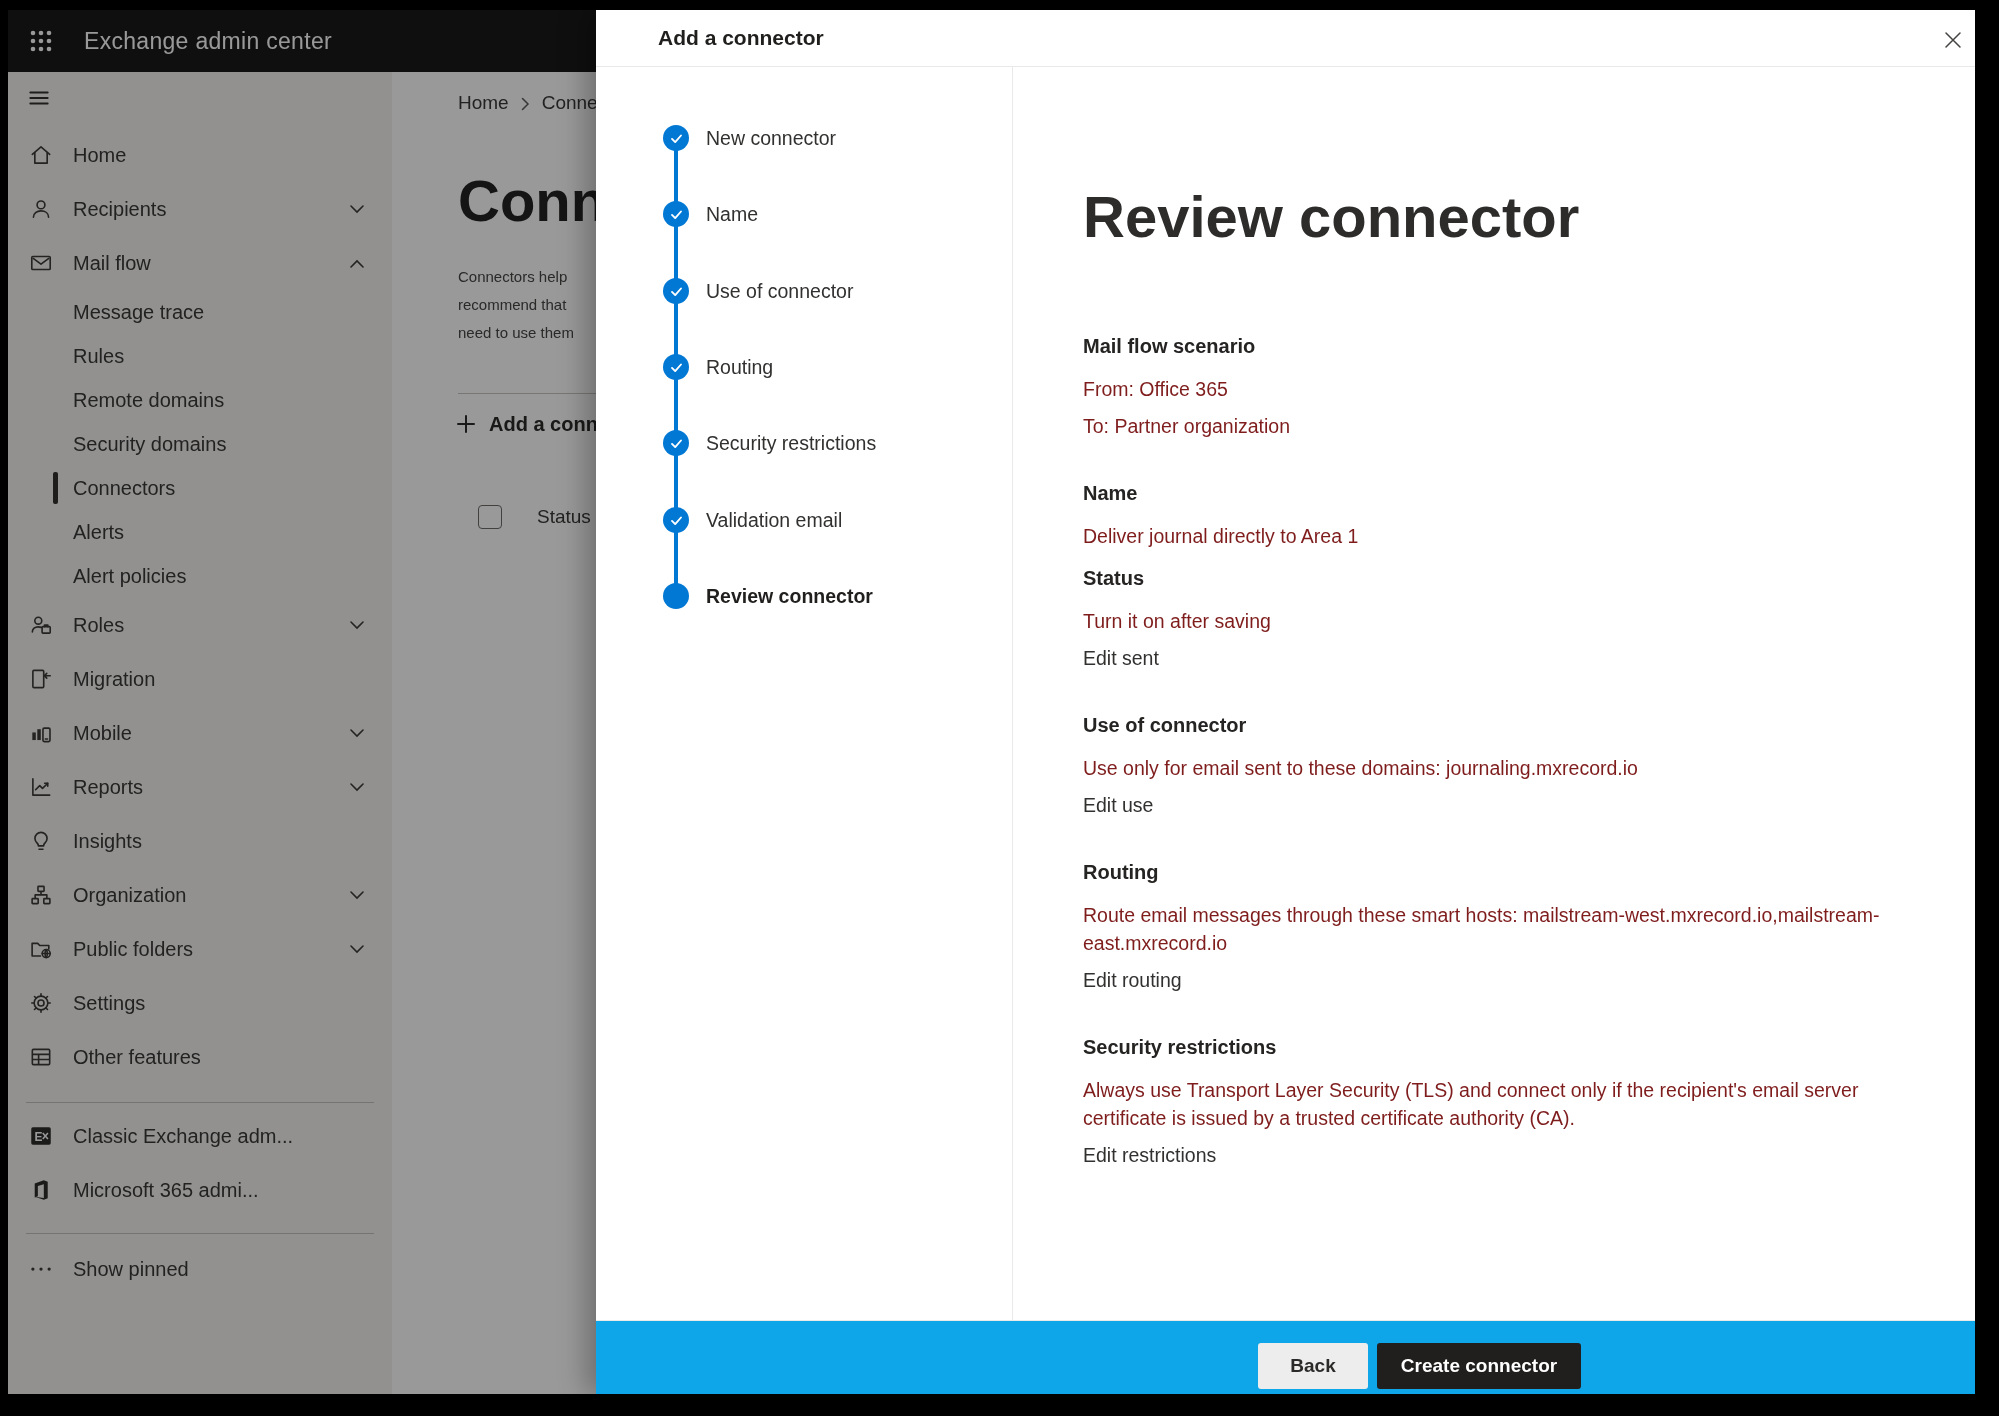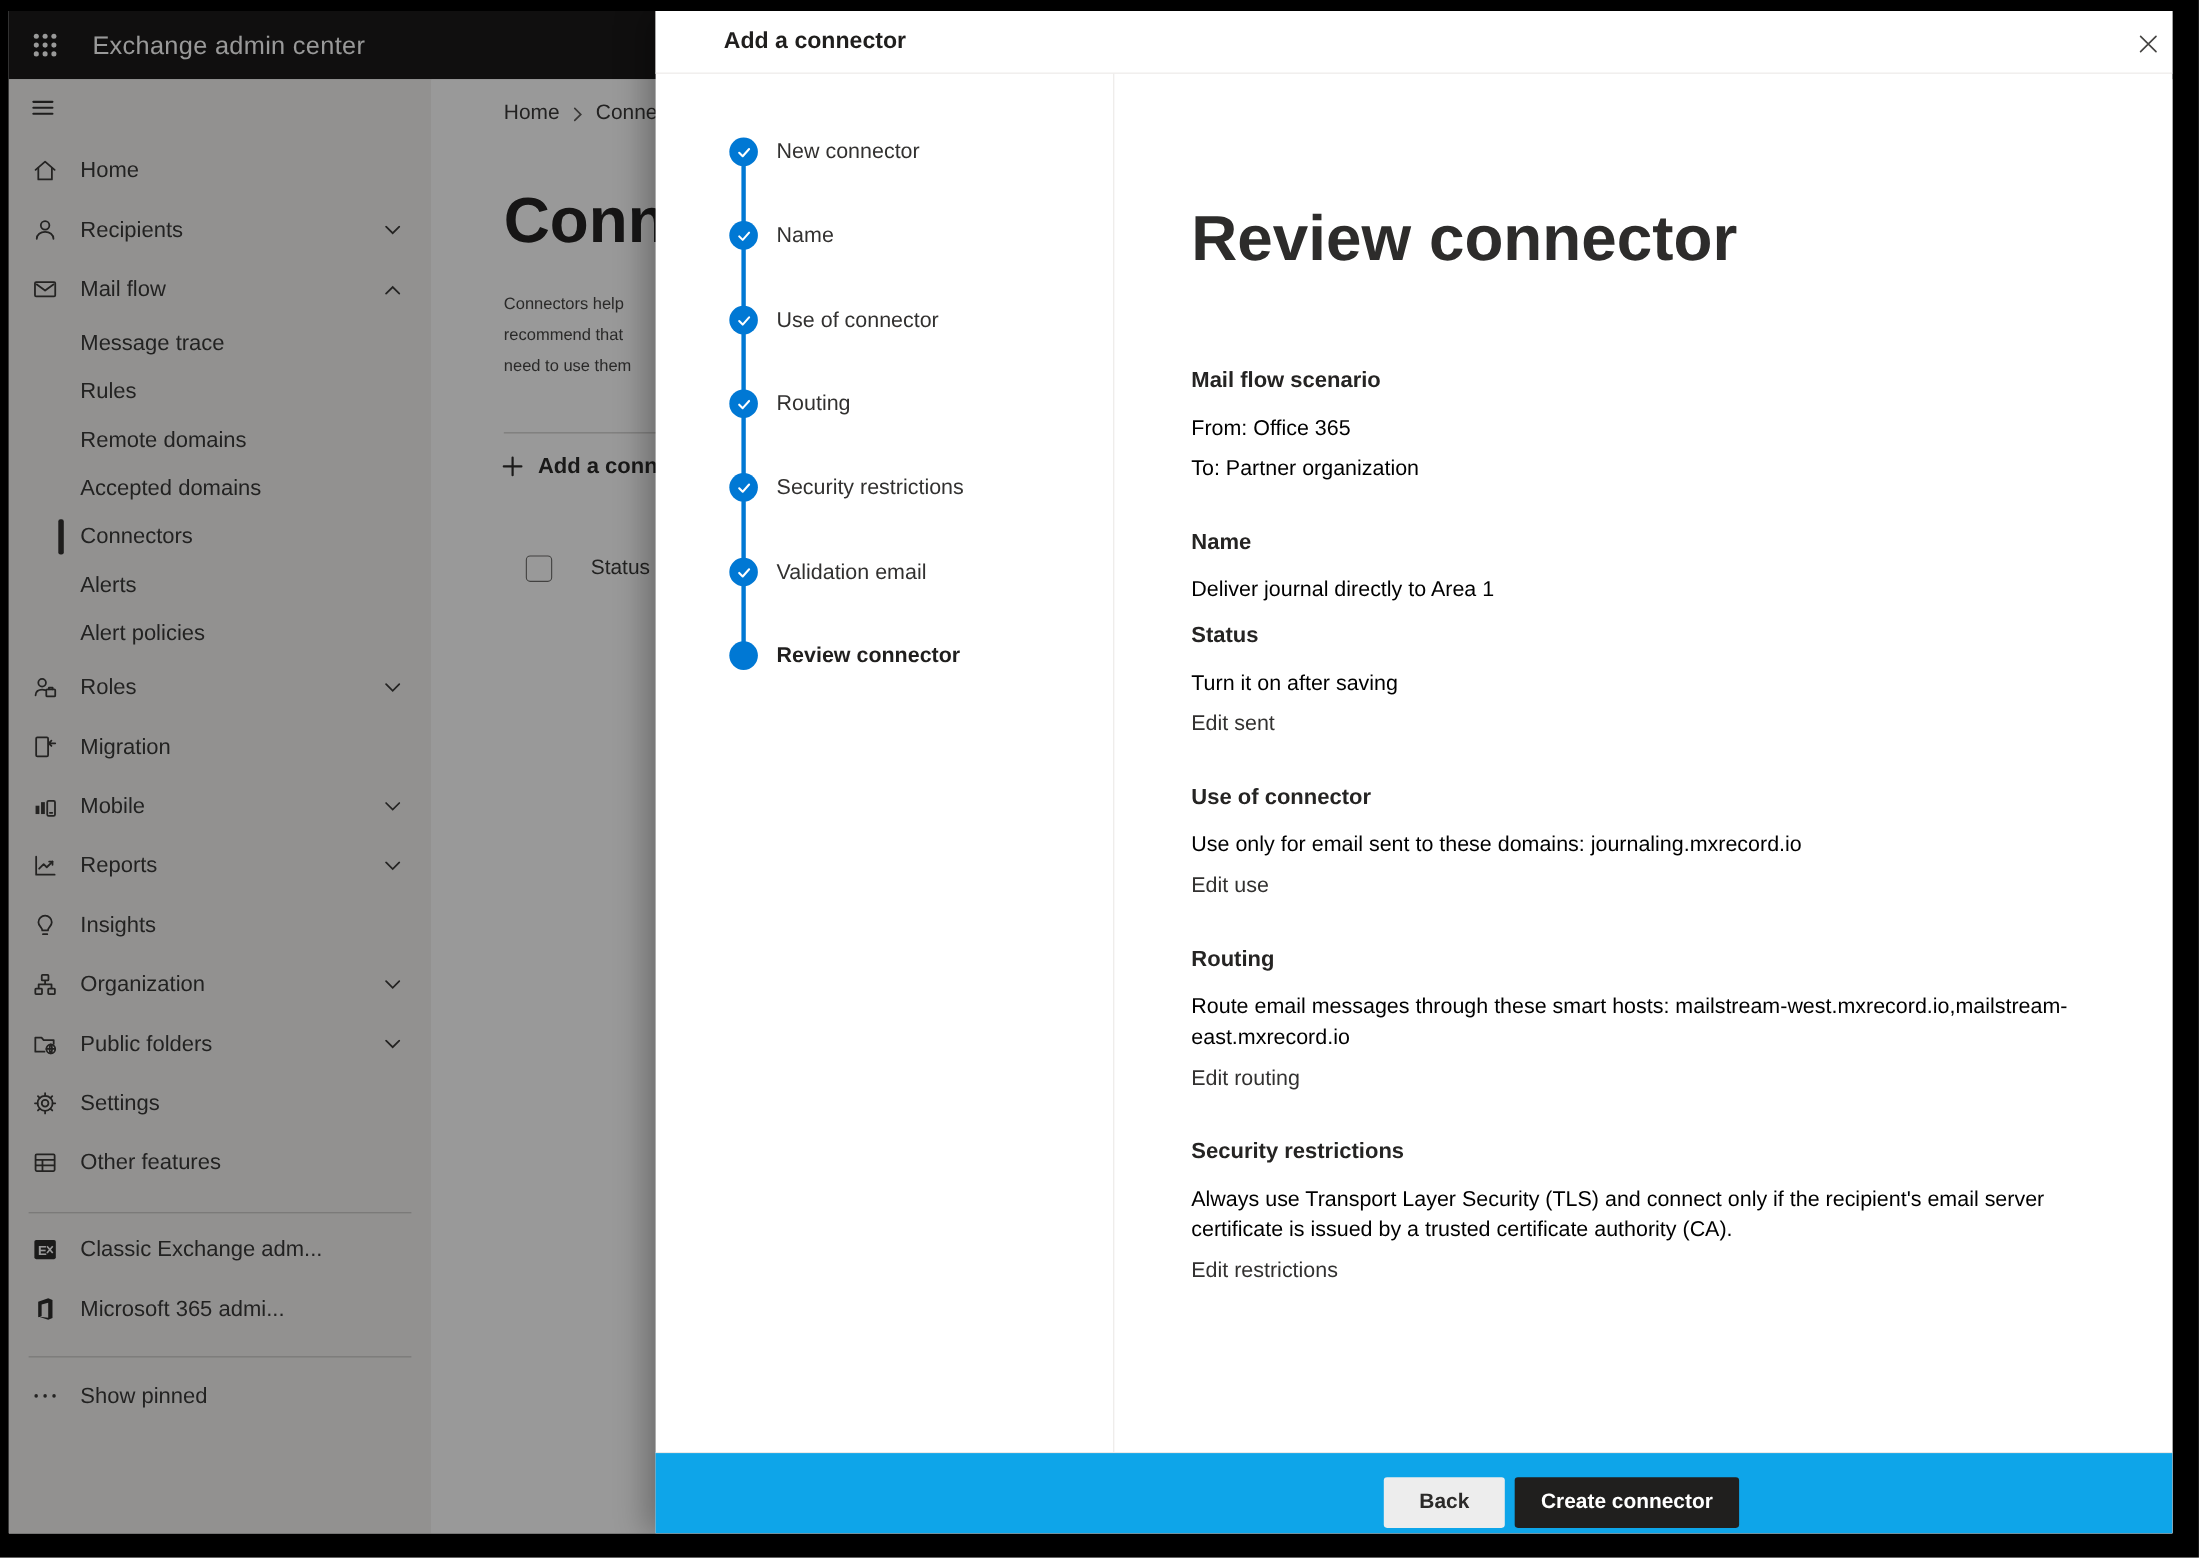--- a/index.html
+++ b/index.html
@@ -78,21 +78,21 @@
   .step .slbl { margin-left:17px; font-size:19.5px; color:#323130; white-space:nowrap; }
   .step.current .slbl { font-weight:700; color:#201f1e; }
   .s0{top:58px}.s1{top:134px}.s2{top:211px}.s3{top:287px}.s4{top:363px}.s5{top:440px}.s6{top:516px}
 
   .content { flex:1 1 auto; overflow:hidden; padding:0 40px 0 70px; }
   .review-h1 { margin:118px 0 0 0; font-size:58px; line-height:64px; font-weight:700; color:#2d2c2b; }
   .sec { margin-top:40px; }
   .sec.first { margin-top:84px; }
   .sec h3 { margin:0; font-size:20px; line-height:27px; font-weight:700; color:#252423; }
   .sec h3.sub { margin-top:15px; }
-  .sec p { margin:15px 0 0 0; font-size:19.5px; line-height:28px; color:#000000; white-space:pre-line; max-width:830px; }
+  .sec p { margin:15px 0 0 0; font-size:19.5px; line-height:28px; color:#7f1d1d; white-space:pre-line; max-width:830px; }
   .sec p + p { margin-top:9px; }
   .sec .edit { margin:9px 0 0 0; font-size:19.5px; line-height:28px; color:#323130; cursor:pointer; display:inline-block; }
 
   .modal-footer { position:absolute; left:0; right:0; bottom:0; height:74px; border-top:1px solid #eceae8; background:#0ea5e9;padding-left:12px; }
   .btn { position:absolute; top:22px; height:46px; border:none; border-radius:3px; font-family:"Liberation Sans", sans-serif; font-size:19px; font-weight:600; cursor:pointer; }
   .btn-back { left:662px; width:110px; background:#ededed; color:#2b2a29; }
   .btn-create { left:781px; width:204px; background:#201f1e; color:#ffffff; }
 
   svg { display:block; }
 </style>
@@ -171,21 +171,21 @@
       <div class="nav-item sub">
           <span class="lbl">Message trace</span>
         </div>
       <div class="nav-item sub">
           <span class="lbl">Rules</span>
         </div>
       <div class="nav-item sub">
           <span class="lbl">Remote domains</span>
         </div>
       <div class="nav-item sub">
-          <span class="lbl">Accepted domains</span>
+          <span class="lbl">Security domains</span>
         </div>
       <div class="nav-item sub">
         <span class="sel-bar"></span>
         <span class="lbl">Connectors</span>
       </div>
       <div class="nav-item sub">
           <span class="lbl">Alerts</span>
         </div>
       <div class="nav-item sub">
           <span class="lbl">Alert policies</span>

